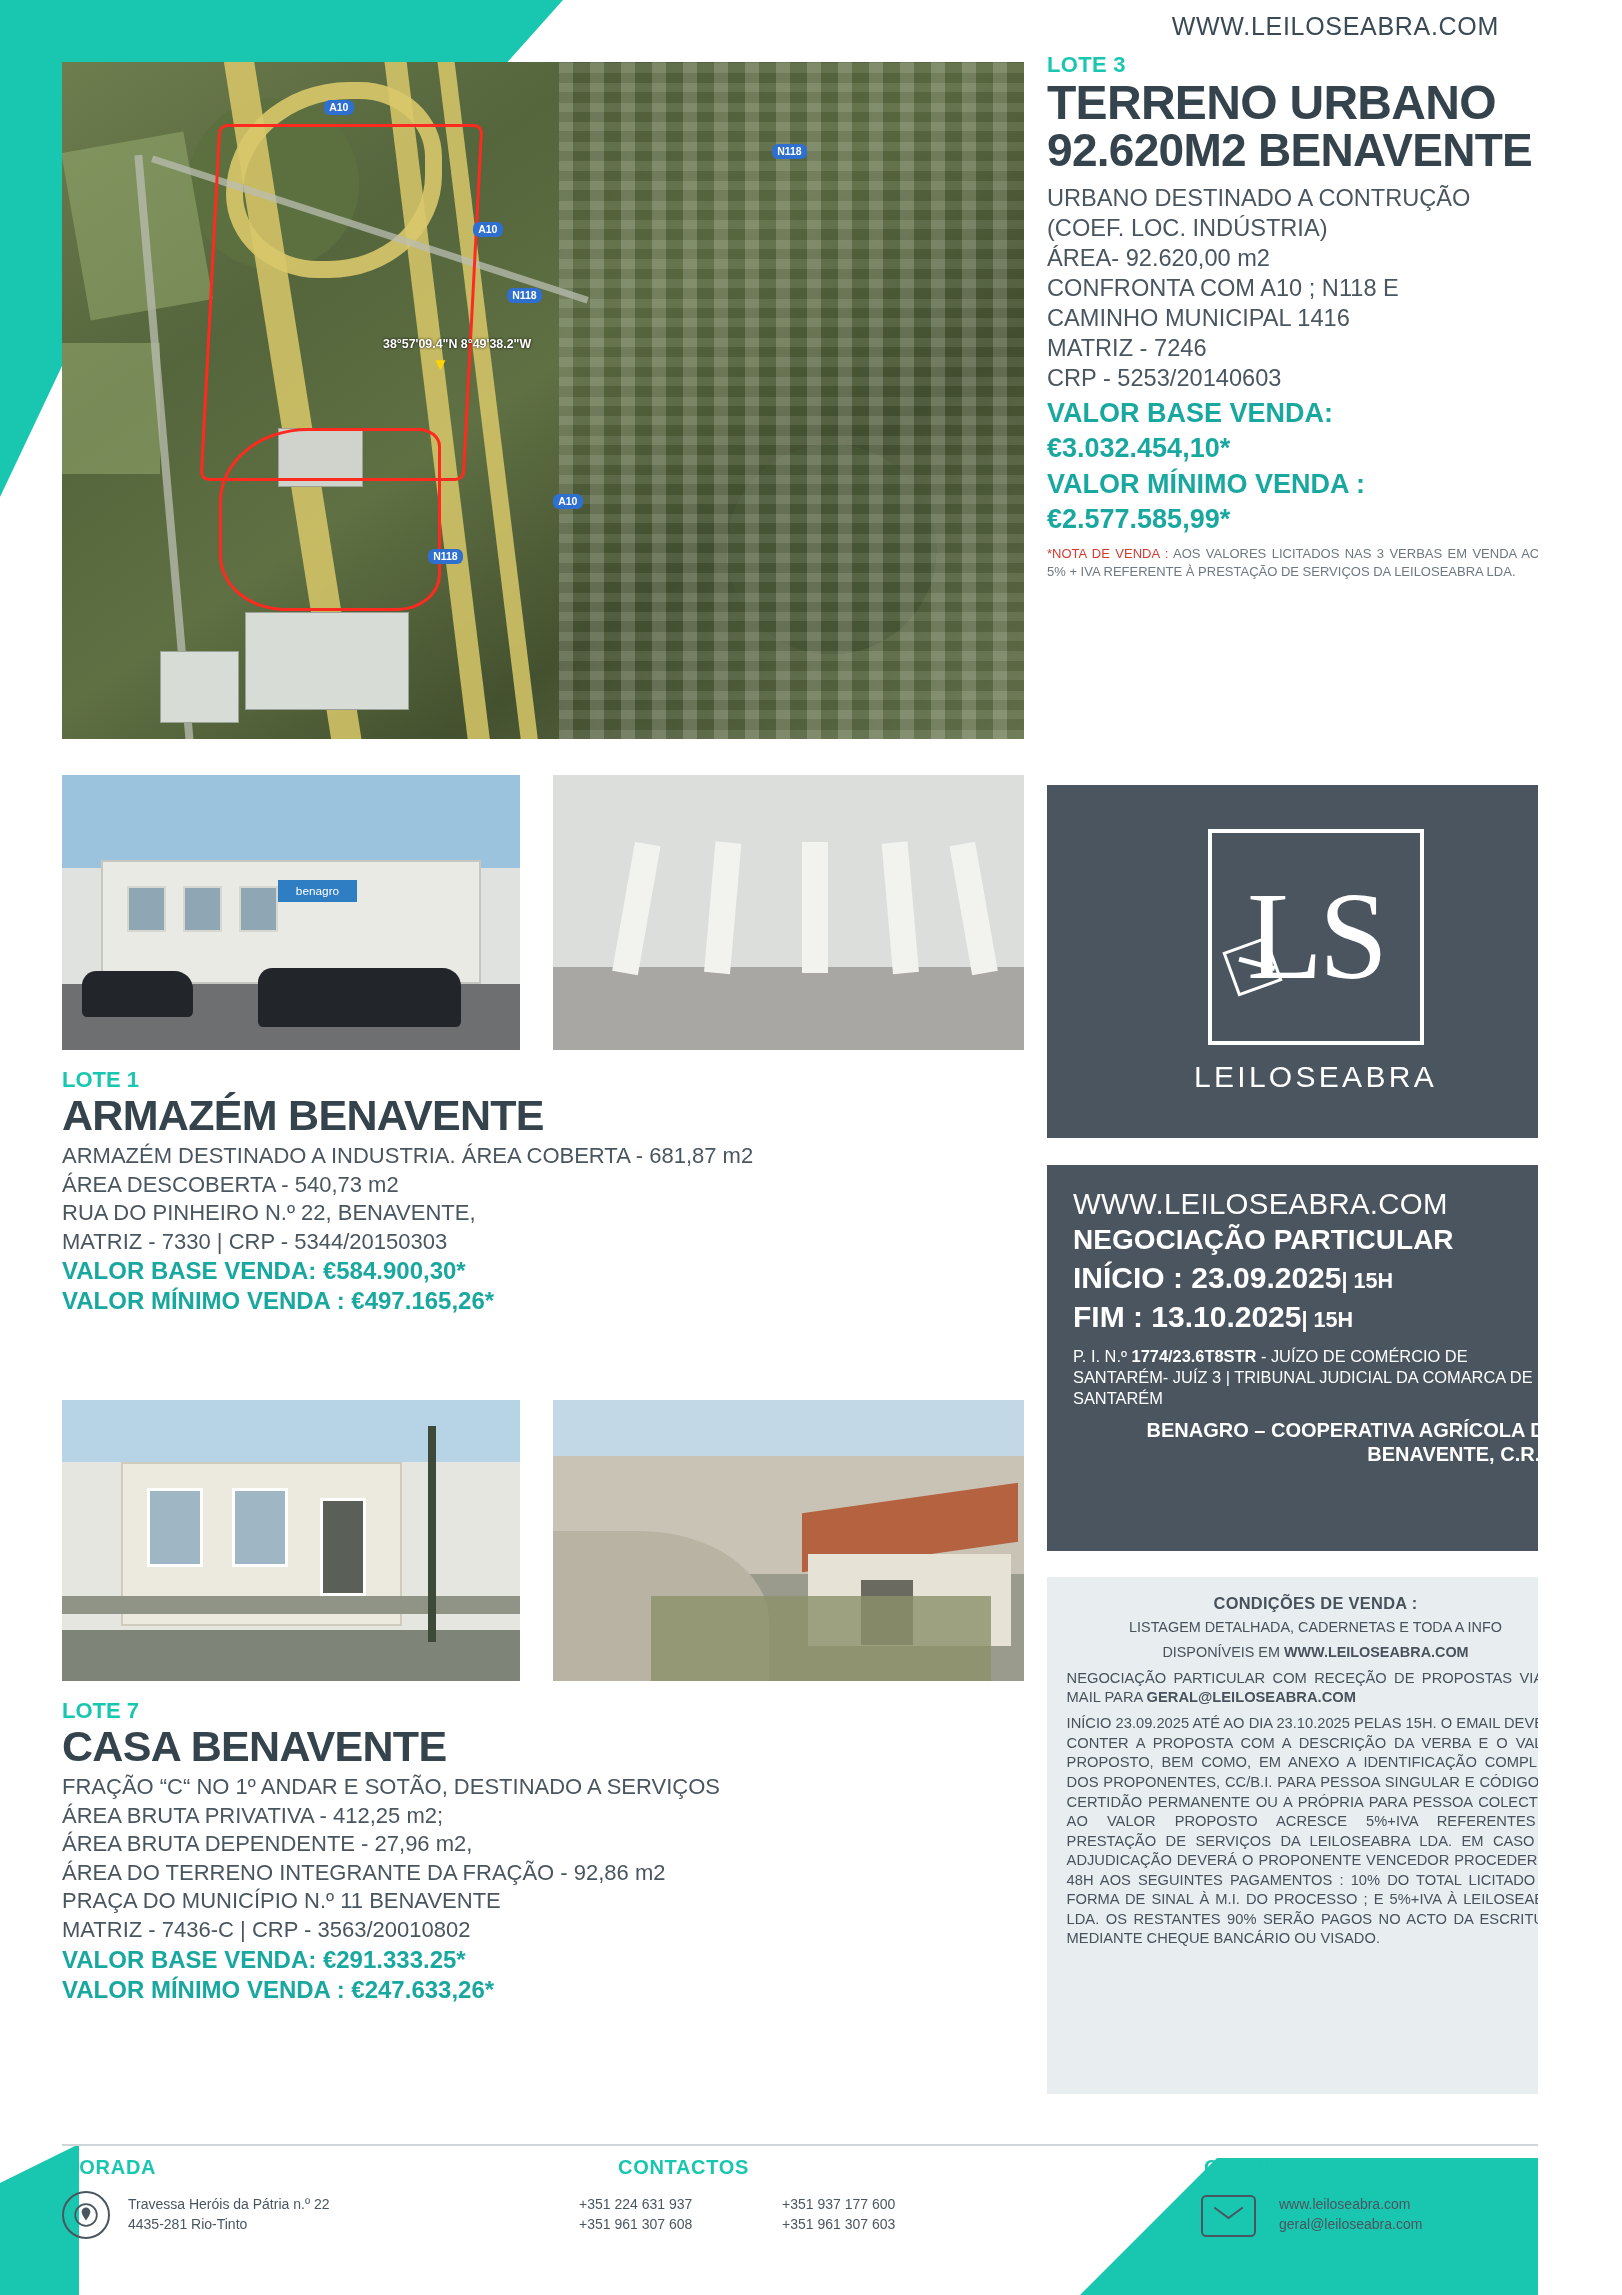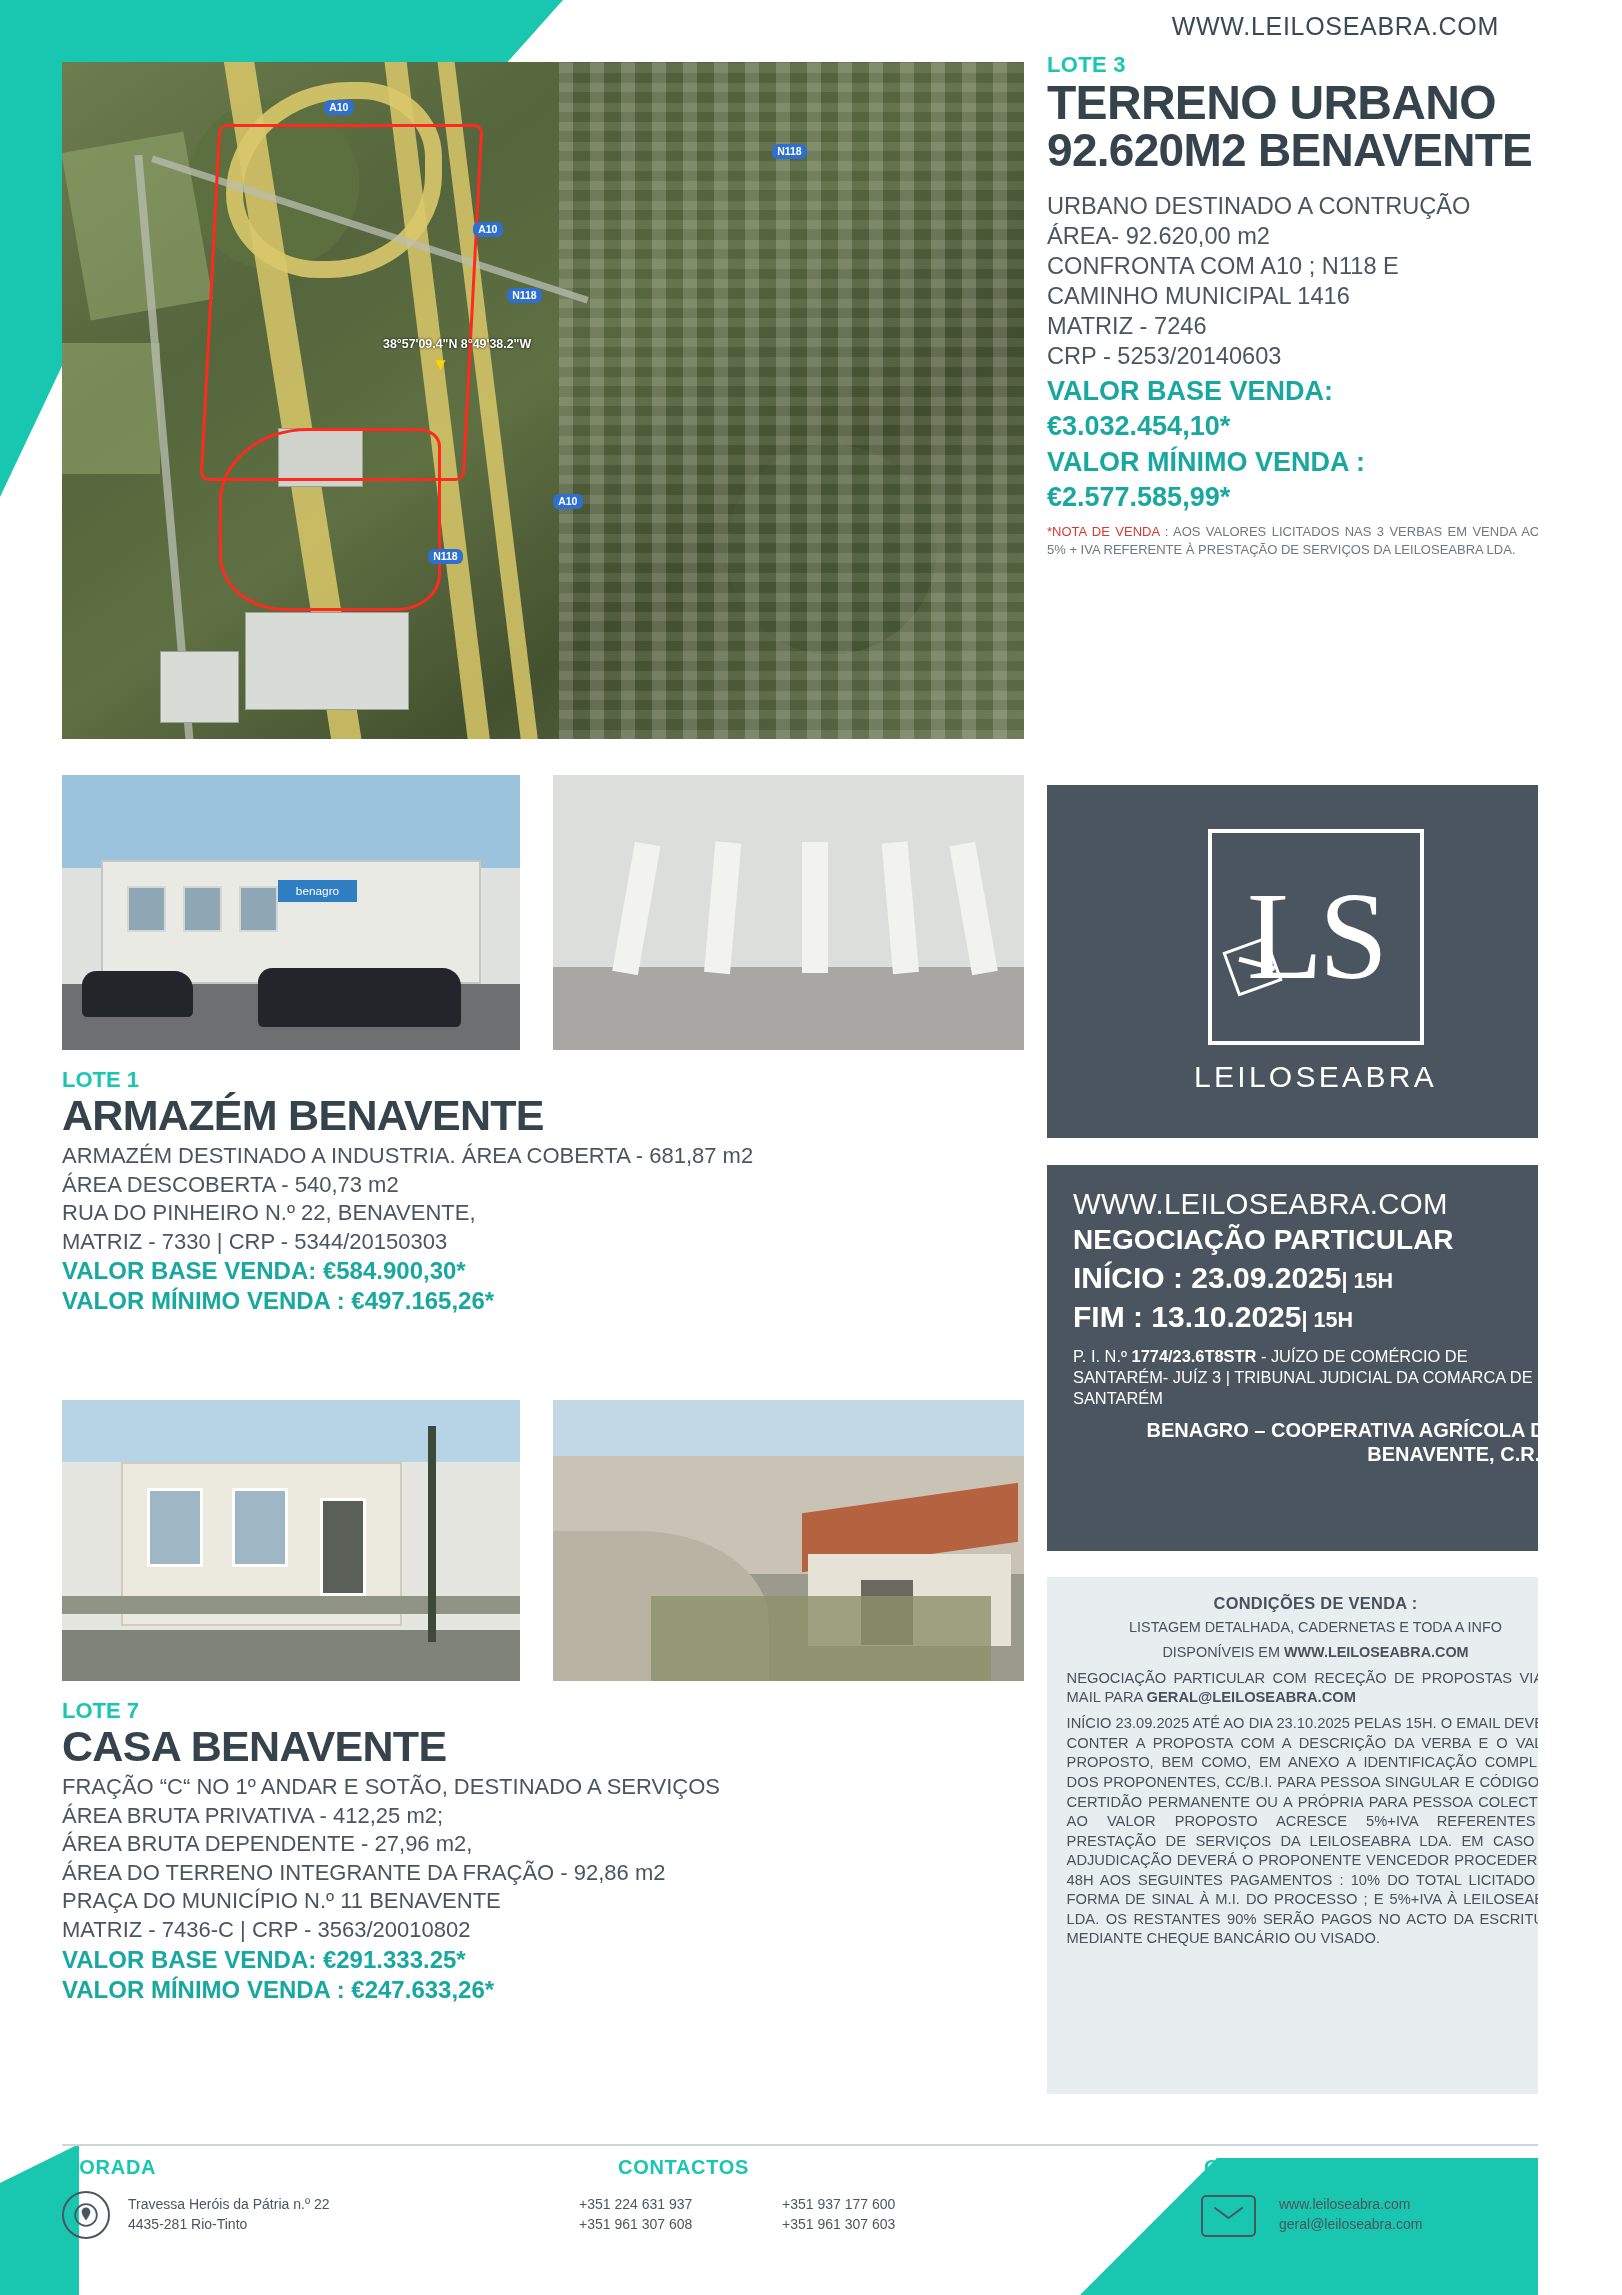--- a/index.html
+++ b/index.html
@@ -168,21 +168,21 @@
     font-weight: bold;
     line-height: 1.0;
     letter-spacing: -0.7px;
   }
   .lote-title.small { font-size: 46px; }
   .desc {
     color: #4a565f;
     font-size: 23.6px;
     line-height: 1.27;
     font-weight: 300;
-    margin-top: 19px;
+    margin-top: 11px;
   }
   .val-line {
     color: #19a8a0;
     font-size: 27px;
     font-weight: bold;
     line-height: 1.22;
     margin-top: 2.6px;
   }
   .nota {
     color: #6d7880;
@@ -396,20 +396,21 @@
     <div class="map-tag" style="left:445px; top:226px;">N118</div>
     <div class="map-tag" style="left:491px; top:432px;">A10</div>
     <div class="map-tag" style="left:366px; top:487px;">N118</div>
   </div>
 
   <div class="col-right">
     <div class="lote-kicker">LOTE 3</div>
     <div class="lote-title">TERRENO URBANO</div>
     <div class="lote-title small">92.620M2 BENAVENTE</div>
     <div class="desc">URBANO DESTINADO A CONTRUÇÃO</div>
+    <div class="desc" style="margin-top:0">(COEF. LOC. INDÚSTRIA)</div>
     <div class="desc" style="margin-top:0">ÁREA-  92.620,00 m2</div>
     <div class="desc" style="margin-top:0">CONFRONTA  COM  A10 ;  N118  E</div>
     <div class="desc" style="margin-top:0">CAMINHO MUNICIPAL 1416</div>
     <div class="desc" style="margin-top:0">MATRIZ - 7246</div>
     <div class="desc" style="margin-top:0">CRP - 5253/20140603</div>
     <div class="val-line">VALOR BASE VENDA:</div>
     <div class="val-line">€3.032.454,10*</div>
     <div class="val-line">VALOR MÍNIMO VENDA :</div>
     <div class="val-line">€2.577.585,99*</div>
     <div class="nota">

